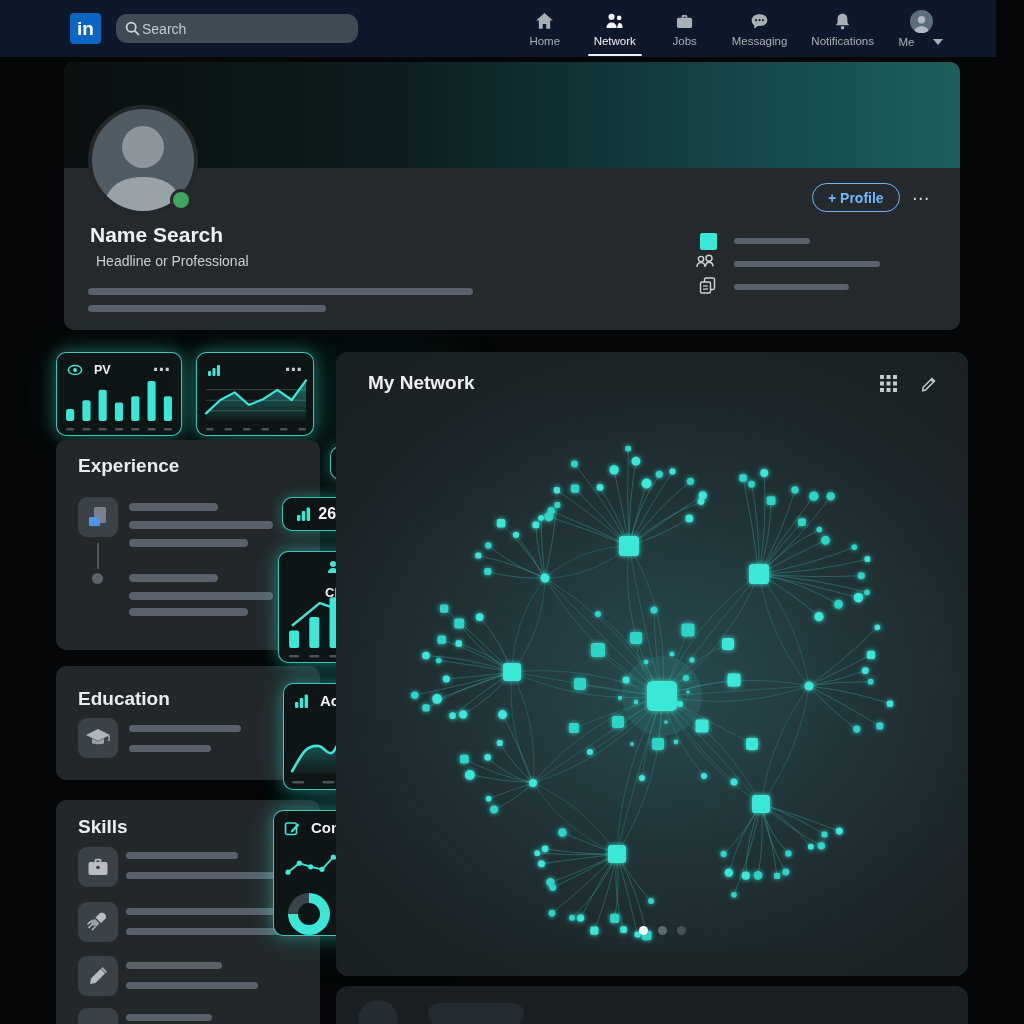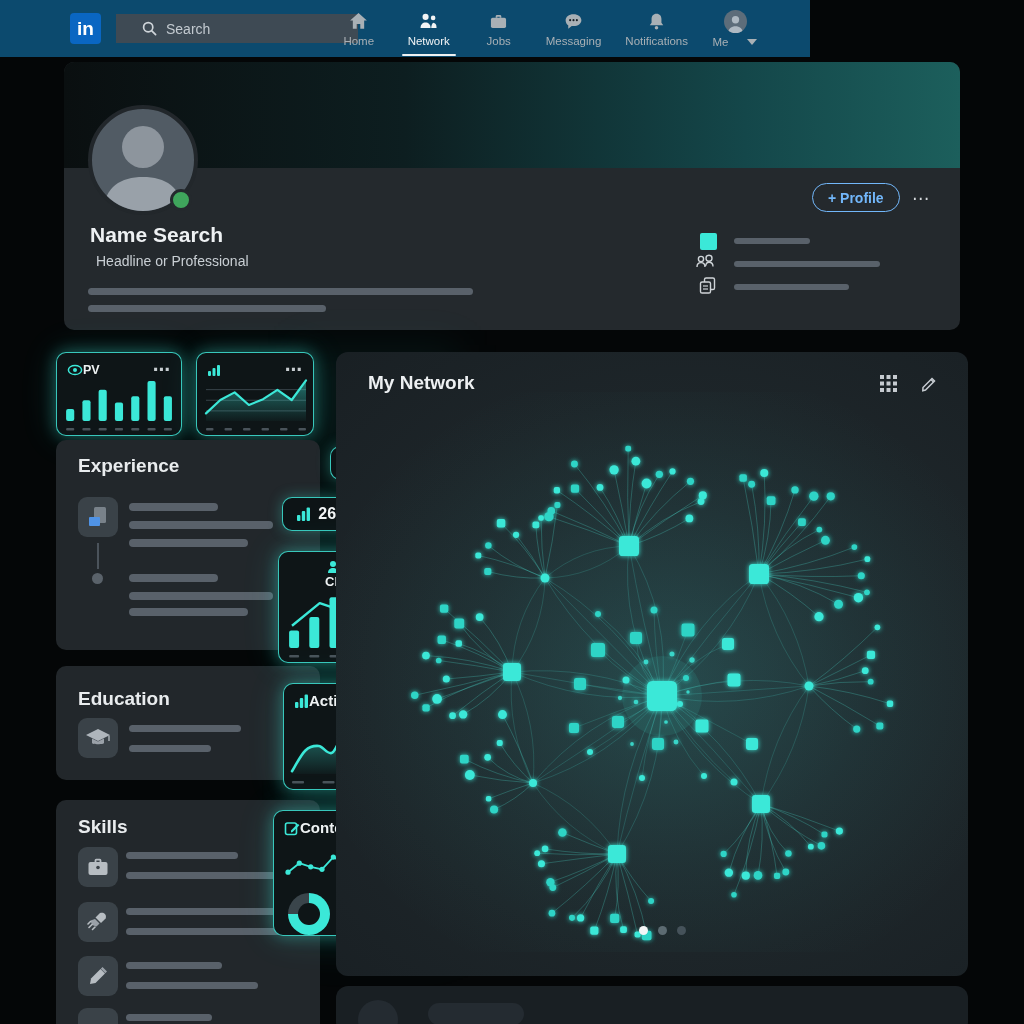--- a/index.html
+++ b/index.html
@@ -1,24 +1,24 @@
 <!DOCTYPE html>
 <html><head>
 <meta charset="utf-8">
 <style>
   html,body{margin:0;padding:0;}
   body{width:1024px;height:1024px;position:relative;overflow:hidden;background:#040607;
        font-family:"Liberation Sans","DejaVu Sans",sans-serif;-webkit-font-smoothing:antialiased;}
   .abs{position:absolute;}
   
-  .nav{position:absolute;left:0;top:0;width:810px;height:57px;background:#0c4a6e;}
+  .nav{position:absolute;left:0;top:0;width:996px;height:57px;background:#0f172a;}
   .logo{position:absolute;left:70px;top:13px;width:31px;height:31px;background:#0a66c2;border-radius:4px;
         color:#fff;font-weight:bold;font-size:19px;display:flex;align-items:center;justify-content:center;cursor:pointer;}
-  .search{position:absolute;left:116px;top:14px;width:242px;height:29px;background:#3e4a54;border-radius:0;
-          display:flex;align-items:center;padding:0 26px;gap:7px;box-sizing:border-box;}
+  .search{position:absolute;left:116px;top:14px;width:242px;height:29px;background:#3e4a54;border-radius:11px;
+          display:flex;align-items:center;padding:0 9px;box-sizing:border-box;}
   .search svg{flex:0 0 auto;}
   .search input{background:transparent;border:none;outline:none;color:#e7ebee;font-size:14px;width:100%;}
   .search input::placeholder{color:#c3cad0;}
   .nav-items{position:absolute;right:52px;top:0;height:57px;display:flex;align-items:stretch;gap:24px;}
   .nav-item{display:flex;flex-direction:column;align-items:center;justify-content:center;gap:3px;
             color:#a9b0b5;font-size:11.5px;position:relative;min-width:46px;cursor:pointer;}
   .nav-item svg{width:21px;height:21px;fill:#a9b0b5;}
   .nav-item.active{color:#f2f4f5;text-align:center;}
   .nav-item.active svg{fill:#f2f4f5;}
   .nav-item.active::after{content:"";position:absolute;bottom:1px;left:-4px;right:-4px;height:2px;background:#eef1f2;border-radius:1px;}
@@ -42,21 +42,21 @@
   .p-menu{position:absolute;left:848px;top:128px;}
   .p-sq{position:absolute;left:636px;top:171px;width:17px;height:17px;background:#3be8d8;border-radius:2px;}
   
   .section{position:absolute;background:#22272b;border-radius:10px;}
   .sec-title{position:absolute;left:22px;font-size:19px;font-weight:bold;color:#e9ecee;}
   .itile{position:absolute;width:40px;height:40px;border-radius:9px;background:#3a4248;
          display:flex;align-items:center;justify-content:center;}
   
   .gcard{position:absolute;background:#0e1517;border:1.5px solid rgba(64,230,216,.85);border-radius:10px;
          box-shadow:0 0 16px rgba(63,232,216,.38),0 0 36px rgba(63,232,216,.16);box-sizing:border-box;}
-  .gc-head{display:flex;align-items:center;gap:0;padding:8px 10px 0 10px;color:#eef2f3;font-weight:bold;}
+  .gc-head{display:flex;align-items:center;gap:11px;padding:8px 10px 0 10px;color:#eef2f3;font-weight:bold;}
   .gc-head .menu-dots{margin-left:auto;color:#c8cdd1;}
   .badge{position:absolute;background:#0d1416;border:1.5px solid rgba(64,230,216,.85);border-radius:10px;
          box-shadow:0 0 14px rgba(63,232,216,.35);display:flex;align-items:center;justify-content:center;
          gap:7px;color:#f2f5f6;font-weight:bold;font-size:16px;box-sizing:border-box;cursor:pointer;}
   
   .donut{position:relative;width:42px;height:42px;border-radius:50%;}
   .donut .hole{position:absolute;left:10px;top:10px;width:22px;height:22px;border-radius:50%;background:#0e1517;}
   .donut-label{color:#f0f3f4;font-weight:bold;font-size:15px;}
   
   .net-panel{position:absolute;left:336px;top:352px;width:632px;height:624px;border-radius:12px;overflow:hidden;

